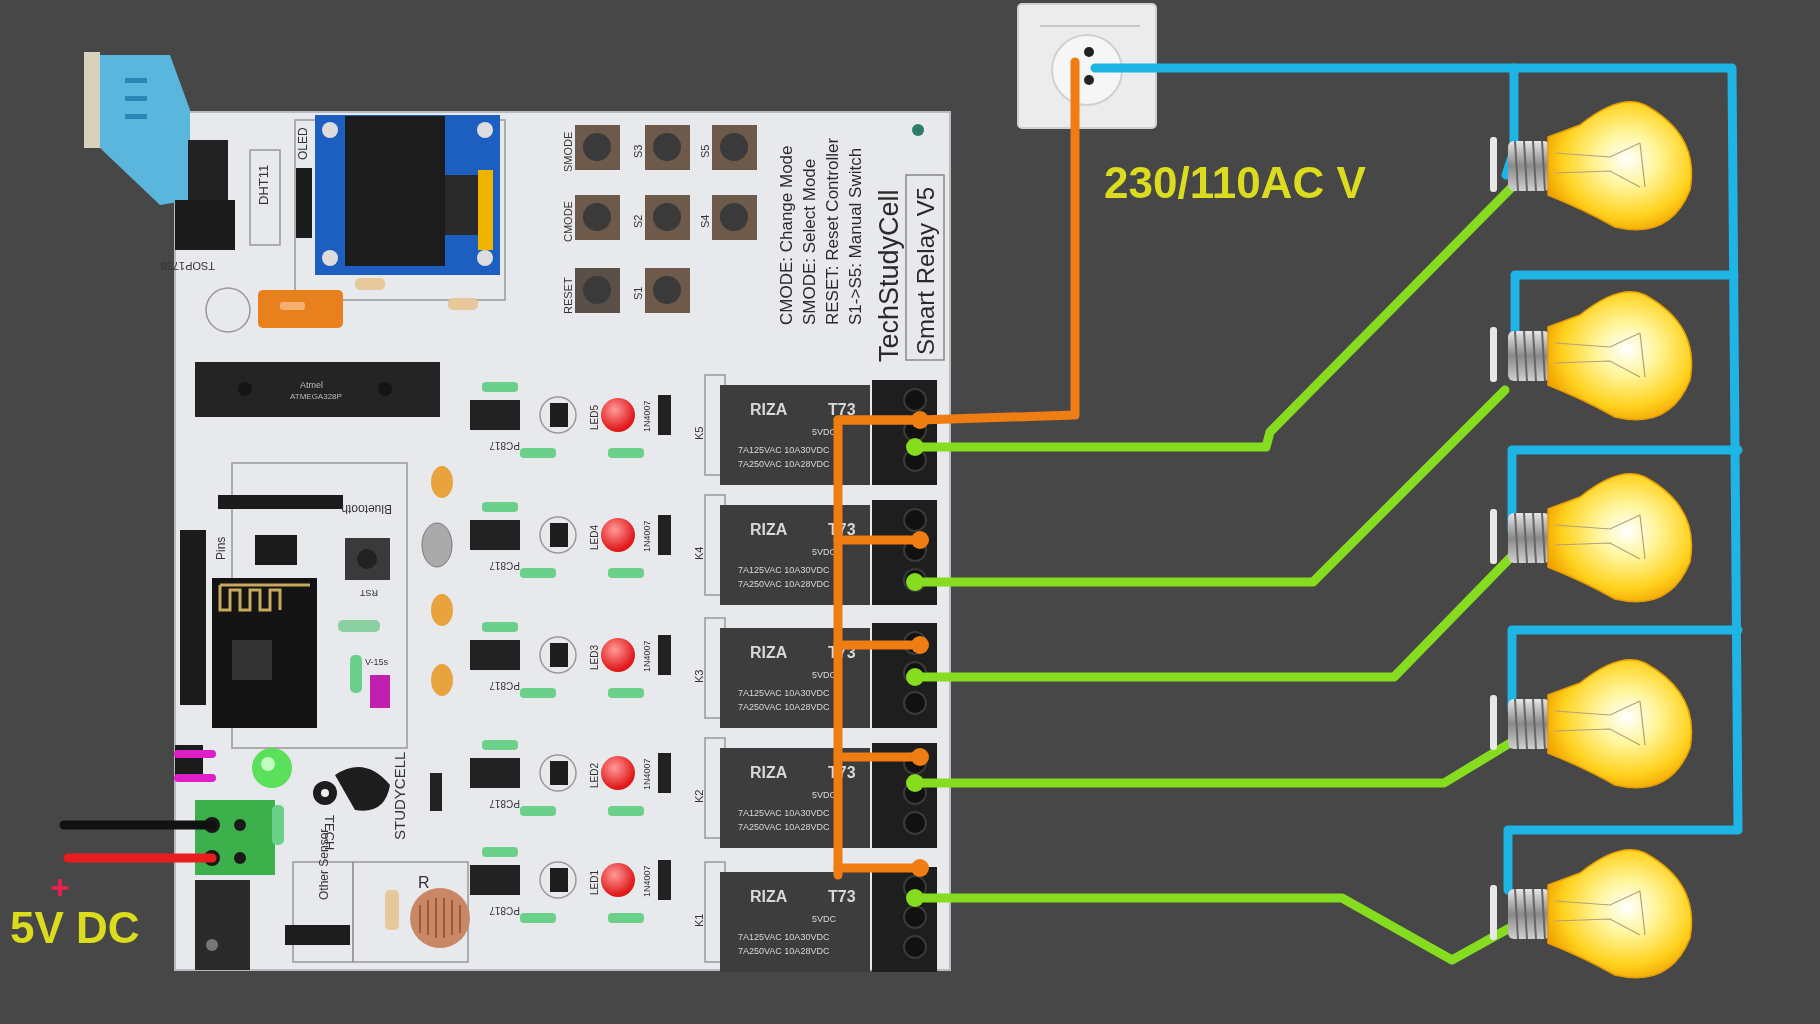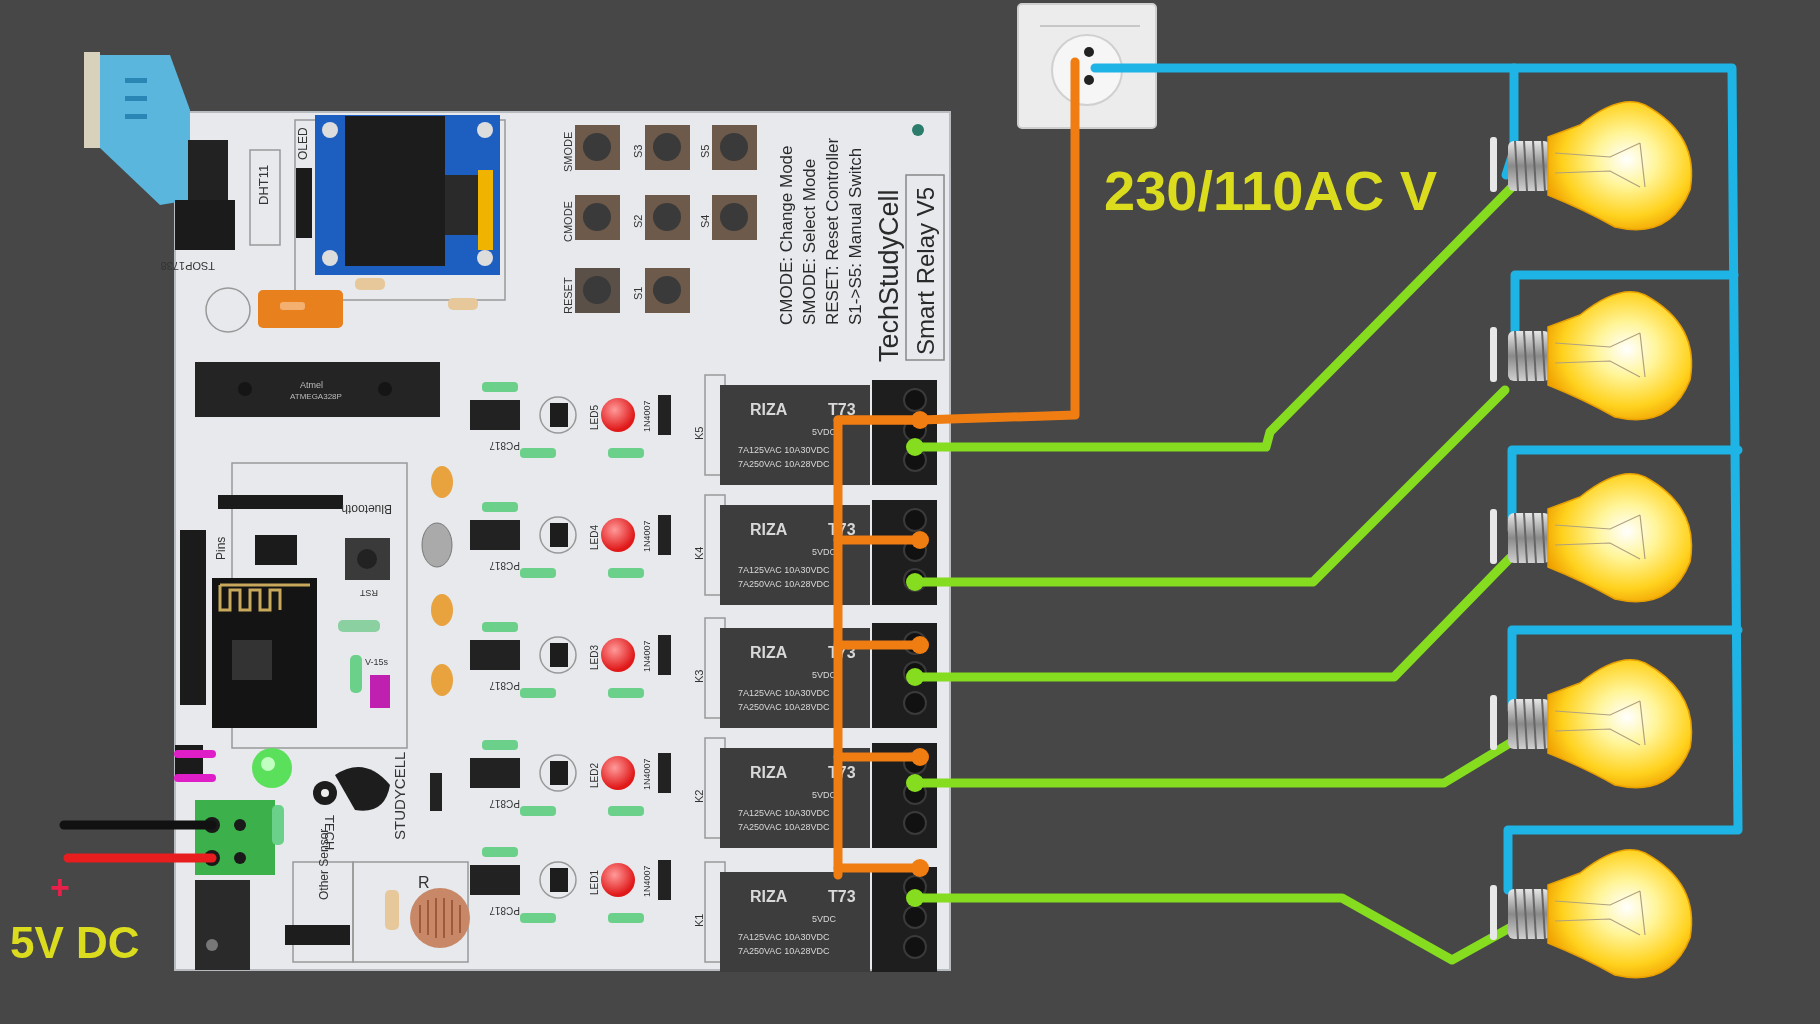--- a/index.html
+++ b/index.html
@@ -1,20 +1,20 @@
 <!DOCTYPE html>
 <html><head>
 <meta charset="utf-8">
 <style>
   html, body { margin:0; padding:0; }
   body { width:1820px; height:1024px; background:#474747; position:relative; overflow:hidden; font-family:"Liberation Sans", sans-serif; }
   #stage { position:absolute; left:0; top:0; width:1820px; height:1024px; }
   .label-big { position:absolute; color:#dcdc1e; font-weight:bold; font-family:"Liberation Sans", sans-serif; }
-  #ac-label { left:1104px; top:158px; font-size:56px; }
-  #dc-label { left:10px; top:903px; font-size:44px;margin-top:15px; }
+  #ac-label { left:1104px; top:158px; font-size:44px; }
+  #dc-label { left:10px; top:903px; font-size:44px; }
   #plus-sign { position:absolute; left:50px; top:868px; color:#e8204a; font-size:34px; font-weight:bold; }
   .vtext { font-family:"Liberation Sans", sans-serif; fill:#2a2a2a; }
   .pcbtext { font-family:"Liberation Sans", sans-serif; fill:#333; }
 </style>
 </head>
 <body>
 
 <div id="stage">
 <svg id="svg" width="1820" height="1024" viewBox="0 0 1820 1024" xmlns="http://www.w3.org/2000/svg">
   <defs>

